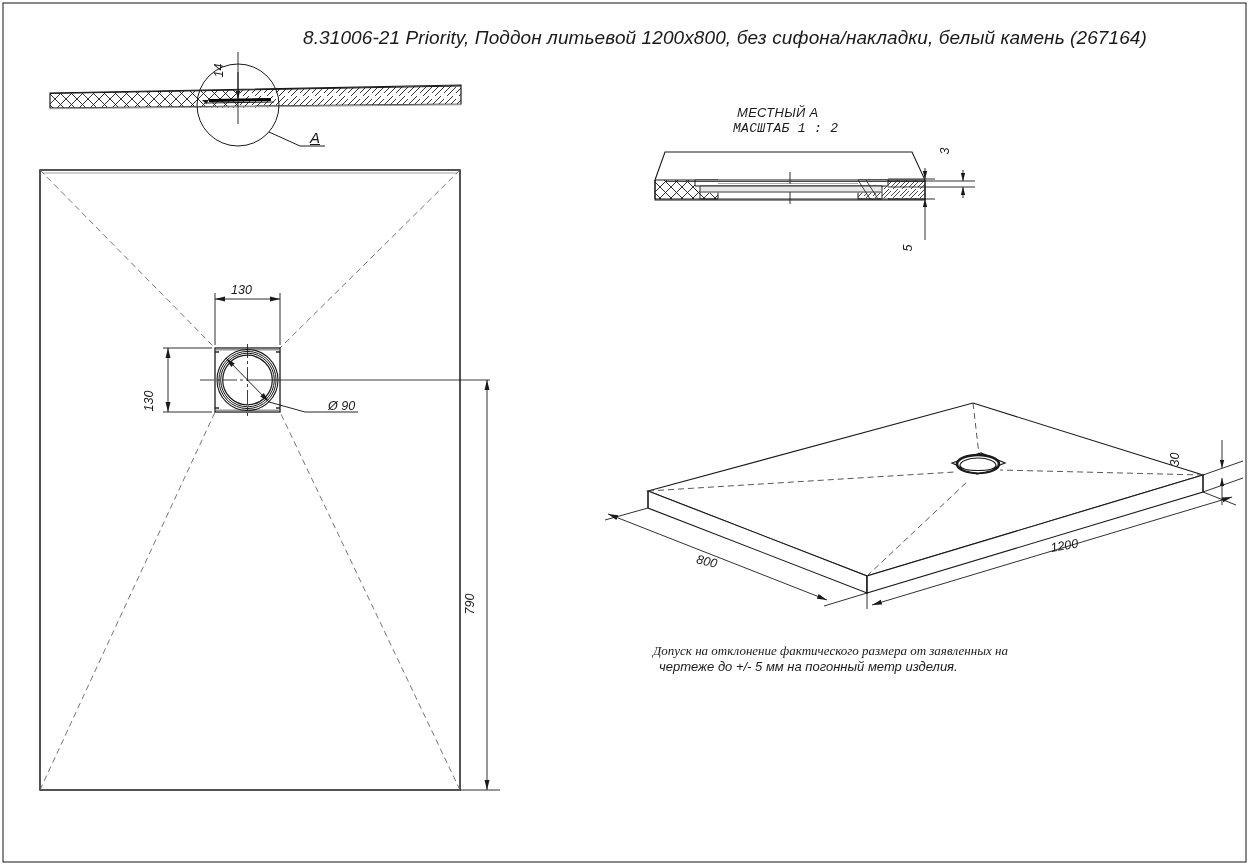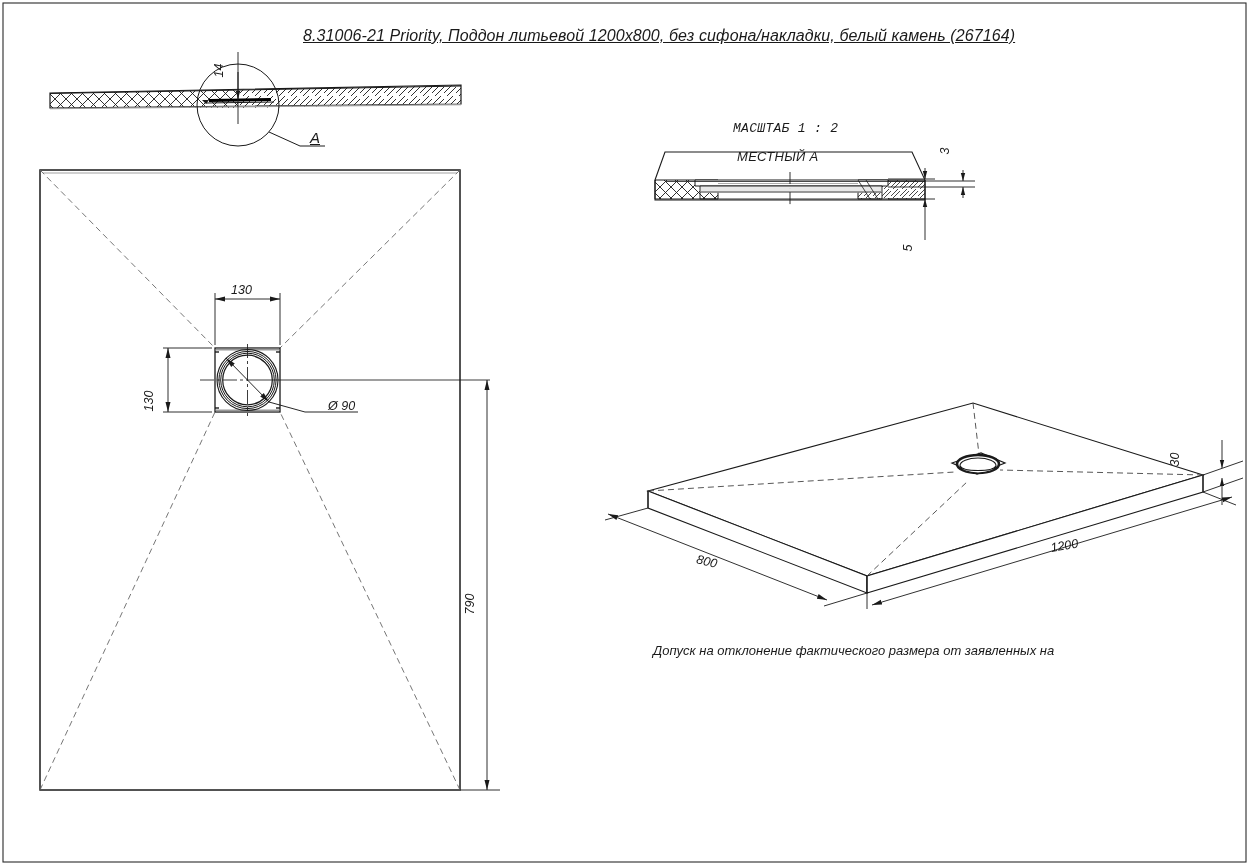--- a/index.html
+++ b/index.html
@@ -25,24 +25,23 @@
   }
   .txt {
     position: absolute;
     font-family: "Liberation Sans", sans-serif;
     font-style: italic;
     color: #1a1a1a;
     white-space: nowrap;
     line-height: 1.15;
   }
   .title-text {
-    font-size: 16px;
+    font-size: 19px;
     font-style: italic;
     letter-spacing: 0.1px;
-    text-decoration: underline;
   }
   .dim-text {
     font-size: 12.5px;
     font-style: italic;
   }
   .heading-text {
     font-size: 13px;
     font-style: italic;
     font-weight: normal;
     text-align: center;
@@ -277,36 +276,37 @@
     </g>
 
   </svg>
 
   <div class="txt title-text" style="left:303px; top:27px;">8.31006-21 Priority, Поддон литьевой 1200x800, без сифона/накладки, белый камень (267164)</div>
 
   <div class="txt dim-text rot90" style="left:226px; top:63px;">14</div>
 
   <div class="txt letter-text" style="left:310px; top:129px; text-decoration:underline;">A</div>
 
-  <div class="txt heading-text" style="left:737px; top:106px;margin-top:44px;">МЕСТНЫЙ А</div>
+  <div class="txt heading-text" style="left:737px; top:106px;">МЕСТНЫЙ А</div>
   <div class="txt heading-text" style="left:733px; top:122px;font-family:Liberation Mono, monospace;">МАСШТАБ 1 : 2</div>
 
   <div class="txt dim-text rot90" style="left:952px; top:140px;">3</div>
 
   <div class="txt dim-text rot90" style="left:915px; top:237px;">5</div>
 
   <div class="txt dim-text" style="left:231px; top:283px;">130</div>
 
   <div class="txt dim-text rot90" style="left:156px; top:397px;">130</div>
 
   <div class="txt dim-text" style="left:319px; top:399px;margin-left:9px;">Ø 90</div>
 
   <div class="txt dim-text rot90" style="left:477px; top:600px;">790</div>
 
   <div class="txt dim-text rotiso-left" style="left:695px; top:552px;">800</div>
 
   <div class="txt dim-text rotiso-right" style="left:1052px; top:541px;">1200</div>
 
   <div class="txt dim-text rotiso-30" style="left:1182px; top:452px;">30</div>
 
-  <div class="txt note-text" style="left:653px; top:643px;">Допуск на отклонение фактического размера от заявленных на</div>
+  <div class="txt note-text" style="left:653px; top:643px;font-family:Liberation Serif, serif;">Допуск на отклонение фактического размера от заявленных на</div>
+  <div class="txt note-text" style="left:659px; top:659px;">чертеже до +/- 5 мм на погонный метр изделия.</div>
 
 </div>
 
 </body></html>

